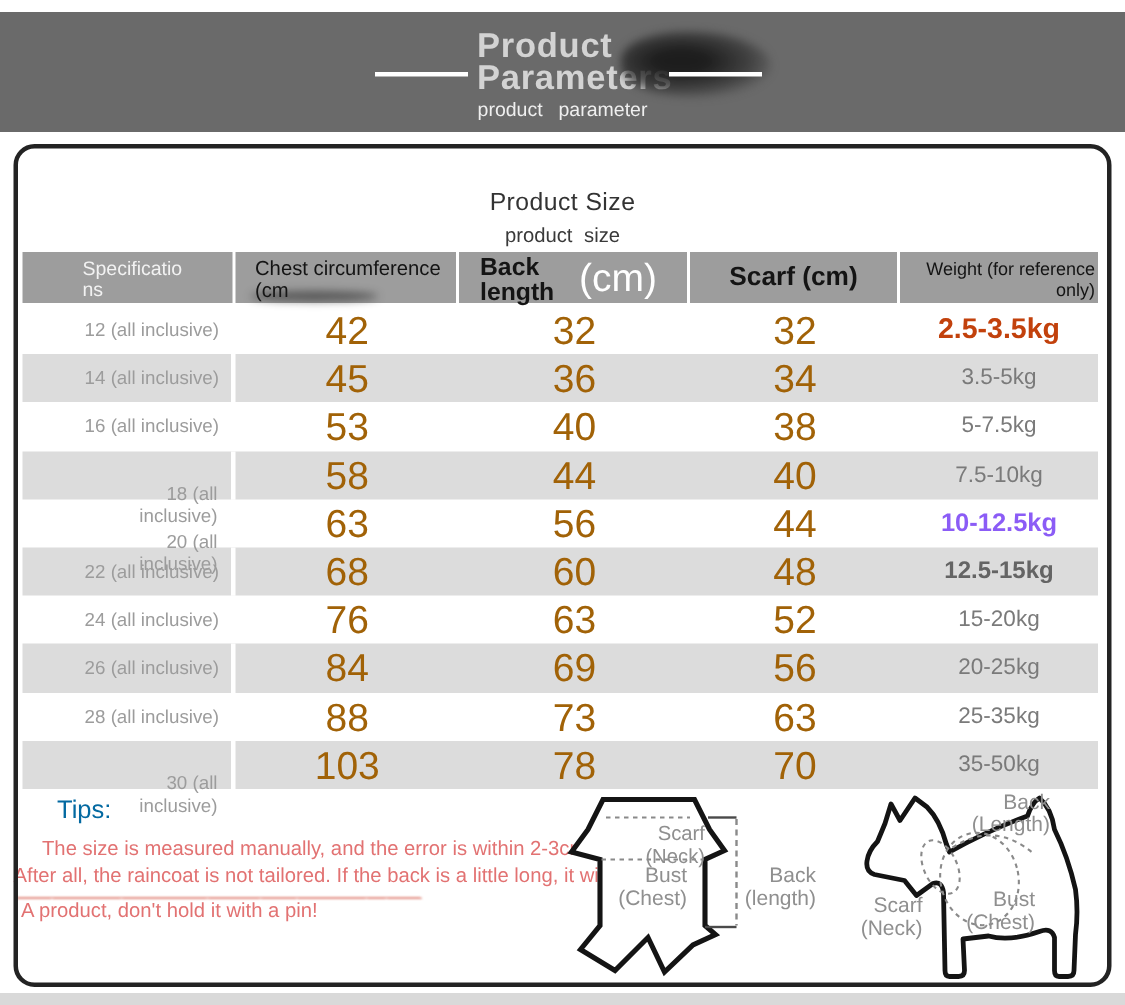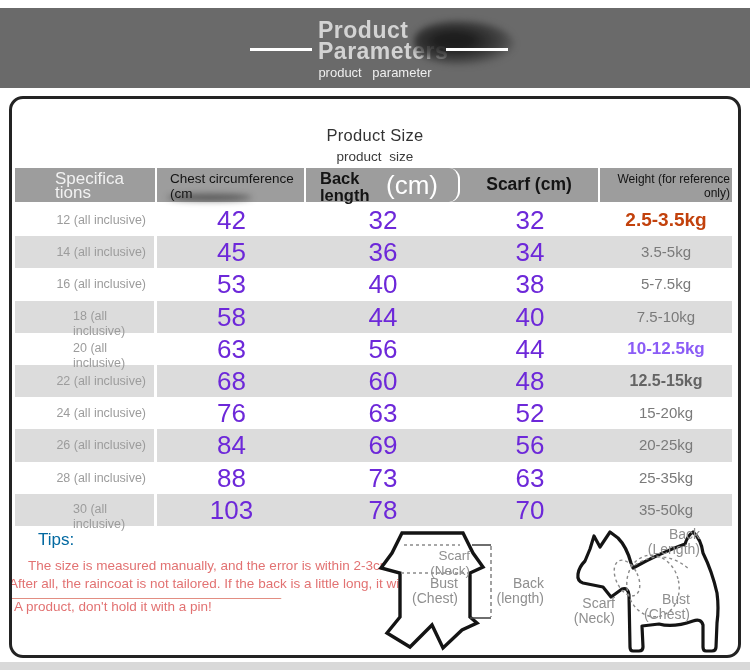--- a/index.html
+++ b/index.html
@@ -22,42 +22,42 @@
   .panel{position:absolute;left:9px;top:96px;width:732px;height:562px;}
   .panel-border{position:absolute;left:0;top:0;right:0;bottom:0;border:3px solid #232323;border-radius:14px;pointer-events:none;z-index:7;}
   .panel-title{position:absolute;left:0;top:30px;width:100%;text-align:center;font-size:16.5px;color:#333;letter-spacing:.3px;}
   .panel-sub{position:absolute;left:0;top:53px;width:100%;text-align:center;font-size:13.5px;color:#3a3a3a;word-spacing:4px;}
 
   
   .table{position:absolute;left:6px;top:72px;width:717px;}
   .thead{display:flex;height:34px;background:#9d9d9d;box-sizing:border-box;}
   .hc{box-sizing:border-box;border-right:2px solid #fff;position:relative;}
   .hc:last-child{border-right:none;text-align:right;}
-  .h1{width:142px;color:#f2f2f2;font-size:17px;line-height:13.5px;padding:4px 28px 0 40px;word-break:break-all;}
+  .h1{width:142px;color:#f2f2f2;font-size:13px;line-height:13.5px;padding:4px 28px 0 40px;word-break:break-all;}
   .h2{width:149px;color:#141414;font-size:13.5px;line-height:15px;padding:3px 2px 0 13px;}
-  .h3{width:154px;display:flex;border-radius:11px;}
+  .h3{width:154px;display:flex;}
   .h3 .h3-label{font-weight:bold;font-size:16.5px;line-height:16.5px;color:#141414;padding:2px 0 0 14px;width:58px;}
   .h3 .h3-unit{font-size:26px;color:#fff;margin:2px 0 0 8px;}
   .h4{width:140px;text-align:center;font-weight:bold;font-size:17.5px;color:#141414;line-height:33px;}
   .h5{width:132px;color:#141414;font-size:12px;line-height:14px;padding:4px 2px 0 6px;}
   .hsmudge{position:absolute;left:10px;top:26px;width:85px;height:7px;background:rgba(30,30,30,.55);filter:blur(3px);border-radius:50%;}
 
   .tbody{margin-top:2px;}
   .trow{display:flex;height:32.2px;position:relative;}
   .trow:nth-child(even){background:#dcdcdc;}
   .c{box-sizing:border-box;}
   .c1{width:142px;border-right:3px solid #fff;font-size:12.5px;color:#9c9c9c;text-align:right;padding:9px 8px 0 0;position:relative;}
   .c2{width:149px;}.c3{width:154px;}.c4{width:140px;}.c5{width:132px;}
-  .num{font-size:26px;color:#6d28d9;text-align:center;line-height:33px;}
+  .num{font-size:26px;color:#a16207;text-align:center;line-height:33px;}
   .wt{font-size:15px;color:#7a7a7a;text-align:center;line-height:32px;}
   .wt-b1{font-size:19px;font-weight:bold;color:#c2410c;}
   .wt-b2{font-size:17px;font-weight:bold;color:#8b5cf6;}
   .wt-b3{font-size:16px;font-weight:bold;color:#646464;}
   .wrap .c1{padding:0;}
-  .wrap .c1 .lbl{position:absolute;left:58px;top:8px;width:72px;text-align:left;line-height:15.5px;z-index:5;}
+  .wrap .c1 .lbl{position:absolute;left:58px;top:21px;width:72px;text-align:right;line-height:15.5px;z-index:5;}
 
   
   .tips-heading{position:absolute;left:9px;top:434px;font-size:17px;font-weight:normal;color:#0369a1;margin-left:20px;}
   .tip-line{position:absolute;font-size:13.5px;color:#e27272;white-space:nowrap;}
   .tip1{left:19px;top:462px;}
   .tip2{left:0px;top:480px;}
   .garble{position:absolute;left:2px;top:495px;width:345px;font-size:12px;color:#dd7b6d;text-decoration:line-through;
     letter-spacing:-1px;filter:blur(.6px);opacity:.85;white-space:nowrap;overflow:hidden;}
   .tip3{left:5px;top:503px;}
 

